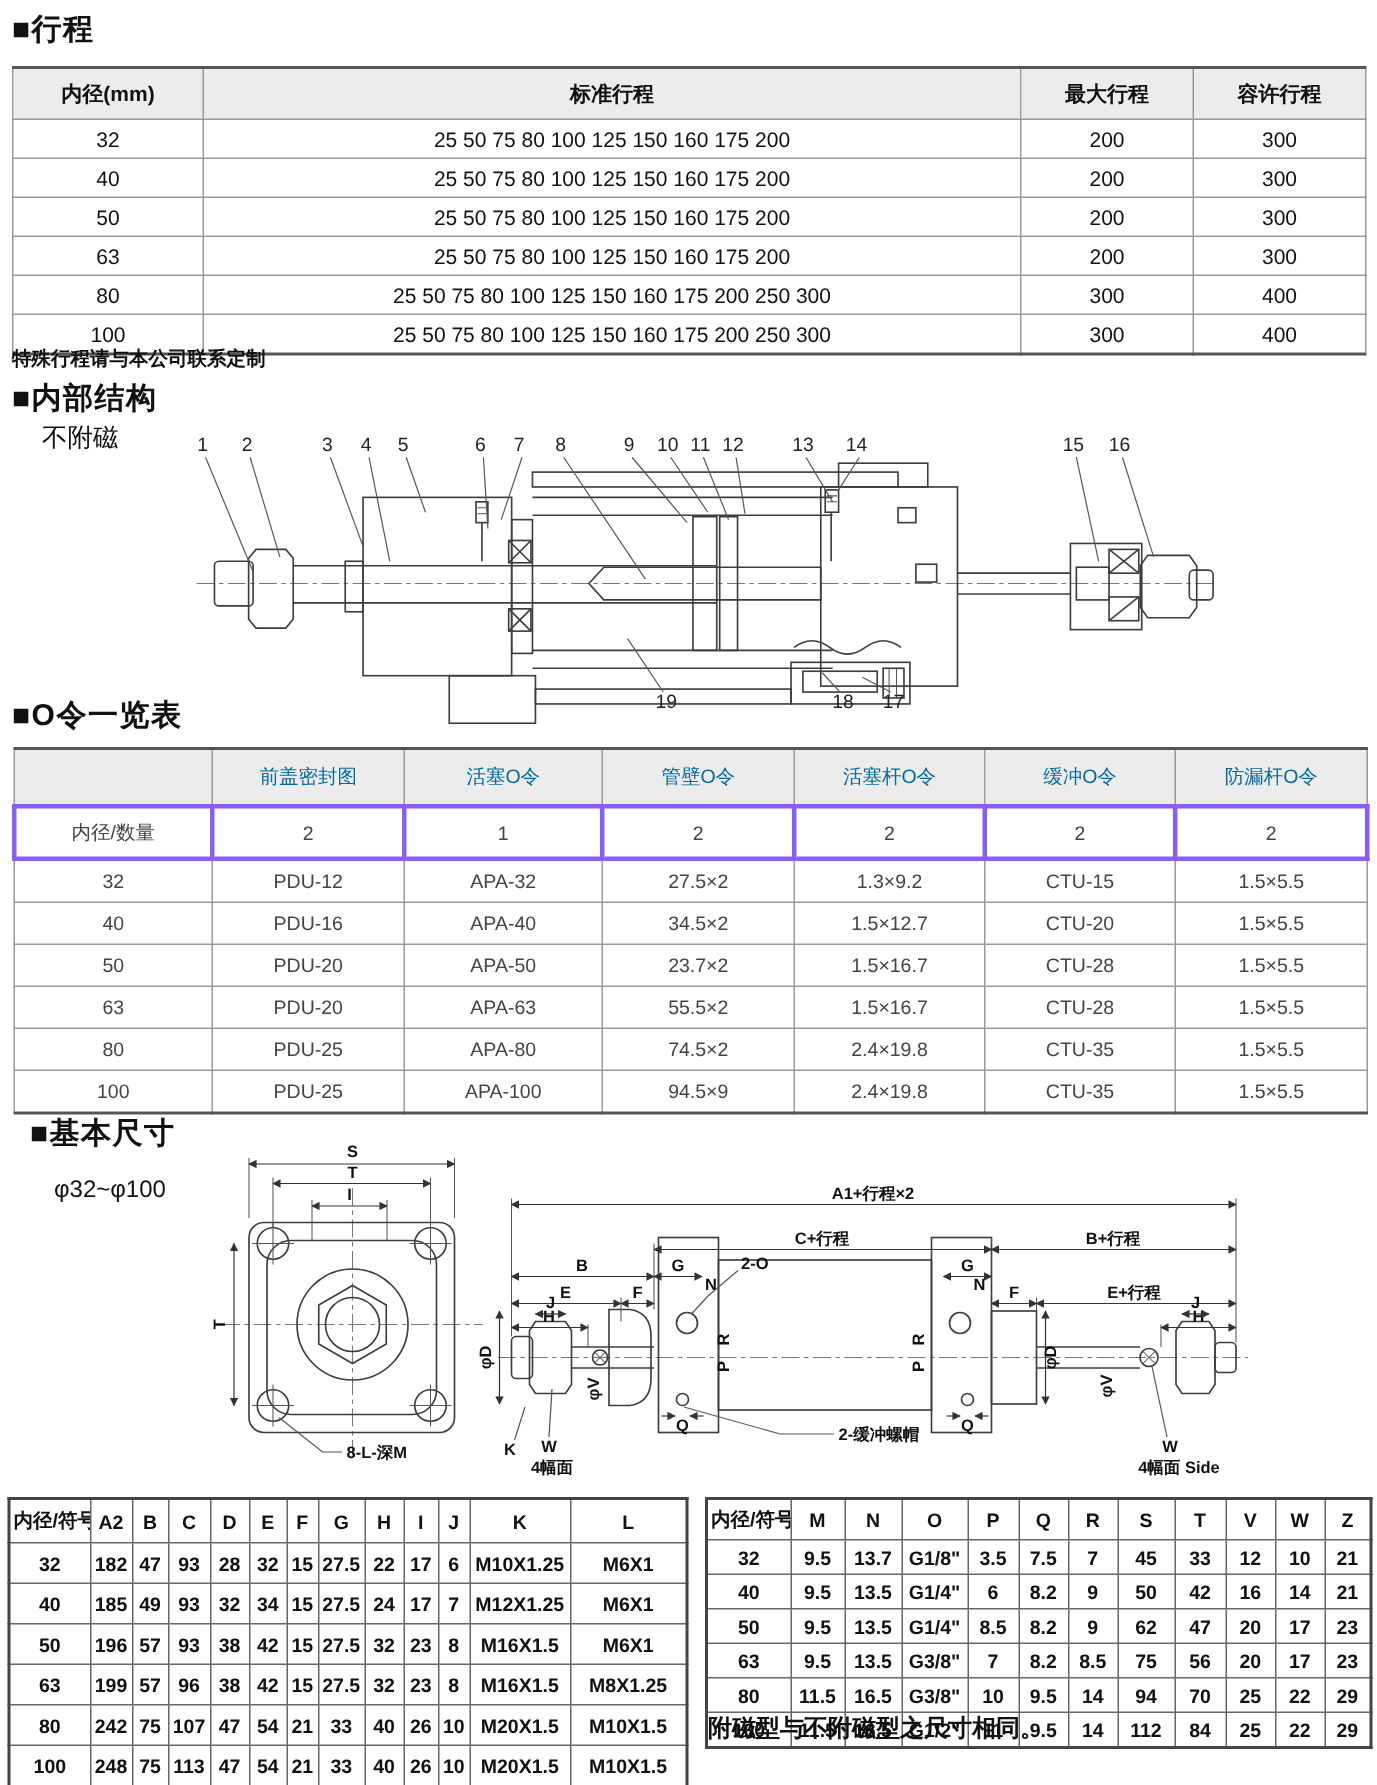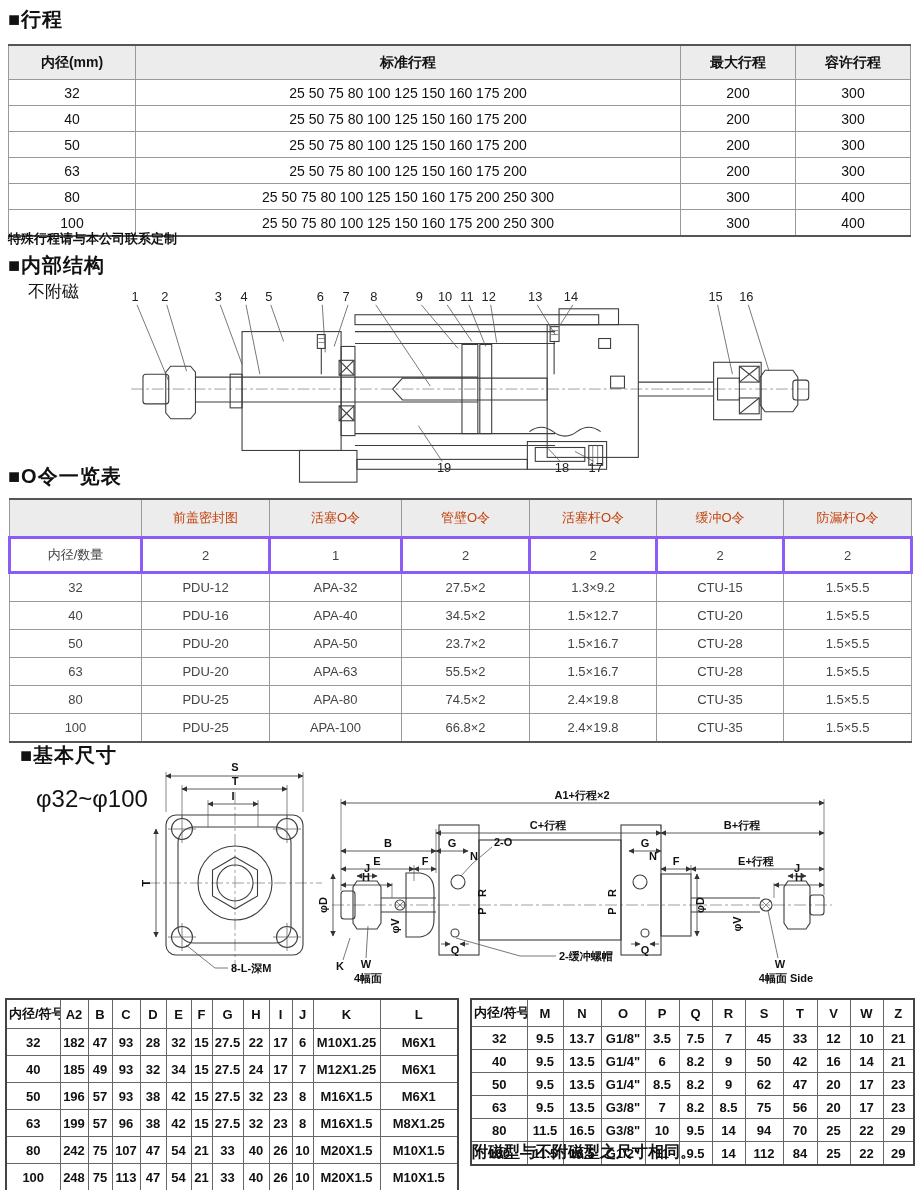--- a/index.html
+++ b/index.html
@@ -15,21 +15,21 @@
   table { border-collapse:collapse; table-layout:fixed; text-align:center; }
   td, th { overflow:hidden; white-space:nowrap; padding:0 2px; }
 
   
   .t1 { width:902px; font-size:14px; border-top:2px solid #555; border-bottom:2px solid #555; }
   .t1 th { background:#ececec; height:33px; font-weight:bold; border:1px solid #999; }
   .t1 td { height:25px; border:1px solid #999; }
 
   
   .t2 { width:902px; font-size:13px; border-top:2px solid #555; border-bottom:2px solid #555; color:#444; }
-  .t2 tr.head th { background:#ececec; height:36px; font-weight:normal; color:#c2410c; border:1px solid #999; }
+  .t2 tr.head th { background:#ececec; height:36px; font-weight:normal; color:#0369a1; border:1px solid #999; }
   .t2 tr.sub td { height:32px; border:3px solid #8b5cf6; }
   .t2 tbody td { height:27px; border:1px solid #999; }
 
   
   .t3, .t4 { font-size:13px; font-weight:bold; border:2px solid #444; }
   .t3 th, .t4 th { border:1px solid #666; background:#fff; }
   .t3 td, .t4 td { border:1px solid #666; }
   .t3 th { height:28px; } .t3 td { height:26px; }
   .t4 th { height:26px; } .t4 td { height:22px; }
   .t3 { width:453px; } .t4 { width:443px; }
@@ -290,30 +290,30 @@
         <td>APA-80</td>
         <td>74.5×2</td>
         <td>2.4×19.8</td>
         <td>CTU-35</td>
         <td>1.5×5.5</td>
       </tr>
       <tr>
         <td>100</td>
         <td>PDU-25</td>
         <td>APA-100</td>
-        <td>66.8×2</td>
+        <td>94.5×9</td>
         <td>2.4×19.8</td>
         <td>CTU-35</td>
         <td>1.5×5.5</td>
       </tr>
     </tbody>
   </table>
 
 <h2 class="sec-title abs" style="left:20px; top:742px;">■基本尺寸</h2>
-<div class="sub-label abs" style="left:36px; top:785px; font-size:24px;">φ32~φ100</div>
+<div class="sub-label abs" style="left:36px; top:785px; font-size:16px;">φ32~φ100</div>
 
 <svg class="abs" style="left:0; top:752px;" width="918" height="240" viewBox="0 0 918 240">
   <defs>
     <marker id="ar" viewBox="0 0 10 10" refX="9" refY="5" markerWidth="7" markerHeight="7" orient="auto-start-reverse">
       <path d="M0 0 L10 5 L0 10 z" fill="#333"></path>
     </marker>
   </defs>
 
   <g>
     <line class="cl" x1="235" y1="40" x2="235" y2="218"></line>

